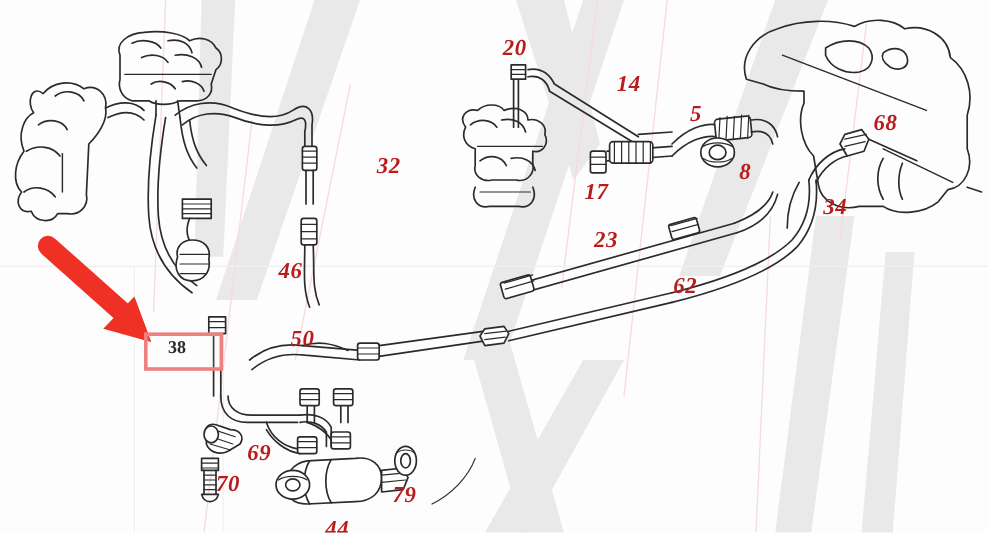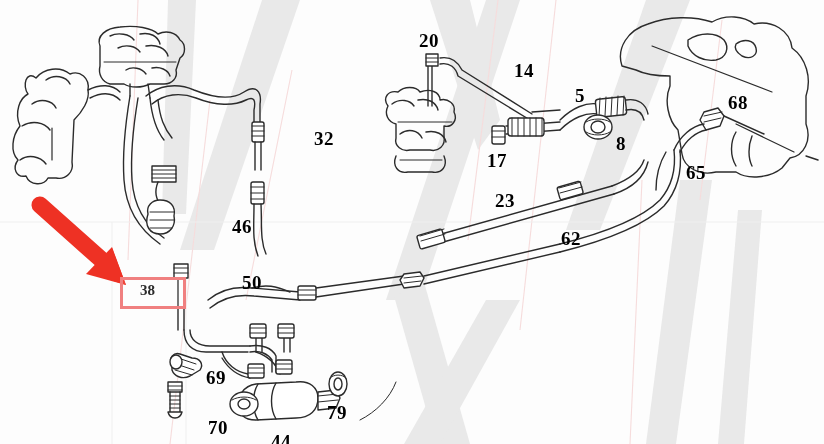--- a/index.html
+++ b/index.html
@@ -23,24 +23,25 @@
     left: 0;
     top: 0;
     width: 824px;
     height: 444px;
   }
   .callout-label {
     position: absolute;
     font-family: "Liberation Serif", serif;
     font-size: 19px;
     font-weight: 700;
-    color: #000000;
+    color: #b91c1c;
     letter-spacing: 0.5px;
     white-space: nowrap;
     user-select: none;
+    font-style: italic;
   }
   .highlight-box {
     position: absolute;
     box-sizing: border-box;
     border: 3px solid #f08080;
     background: rgba(255, 255, 255, 0.10);
   }
   .highlight-label {
     position: absolute;
     font-family: "Liberation Serif", serif;
@@ -357,23 +358,23 @@
   <div class="highlight-box" style="left:120px; top:277px; width:66px; height:32px;"></div>
   <div class="highlight-label" style="left:140px; top:282px;">38</div>
 
   <div class="callout-label" style="left:419px; top:30px;">20</div>
   <div class="callout-label" style="left:514px; top:60px;">14</div>
   <div class="callout-label" style="left:575px; top:85px;">5</div>
   <div class="callout-label" style="left:728px; top:92px;">68</div>
   <div class="callout-label" style="left:266px; top:128px;padding-left:48px;">32</div>
   <div class="callout-label" style="left:616px; top:133px;">8</div>
   <div class="callout-label" style="left:487px; top:150px;">17</div>
-  <div class="callout-label" style="left:686px; top:162px;">65</div>
+  <div class="callout-label" style="left:686px; top:162px;">34</div>
   <div class="callout-label" style="left:495px; top:190px;">23</div>
   <div class="callout-label" style="left:232px; top:216px;">46</div>
   <div class="callout-label" style="left:561px; top:228px;">62</div>
   <div class="callout-label" style="left:242px; top:272px;">50</div>
   <div class="callout-label" style="left:206px; top:367px;">69</div>
-  <div class="callout-label" style="left:208px; top:393px;margin-top:24px;">70</div>
+  <div class="callout-label" style="left:180px; top:393px;">70</div>
   <div class="callout-label" style="left:327px; top:402px;">79</div>
   <div class="callout-label" style="left:271px; top:431px;">44</div>
 
 </div>
 
 </body></html>

